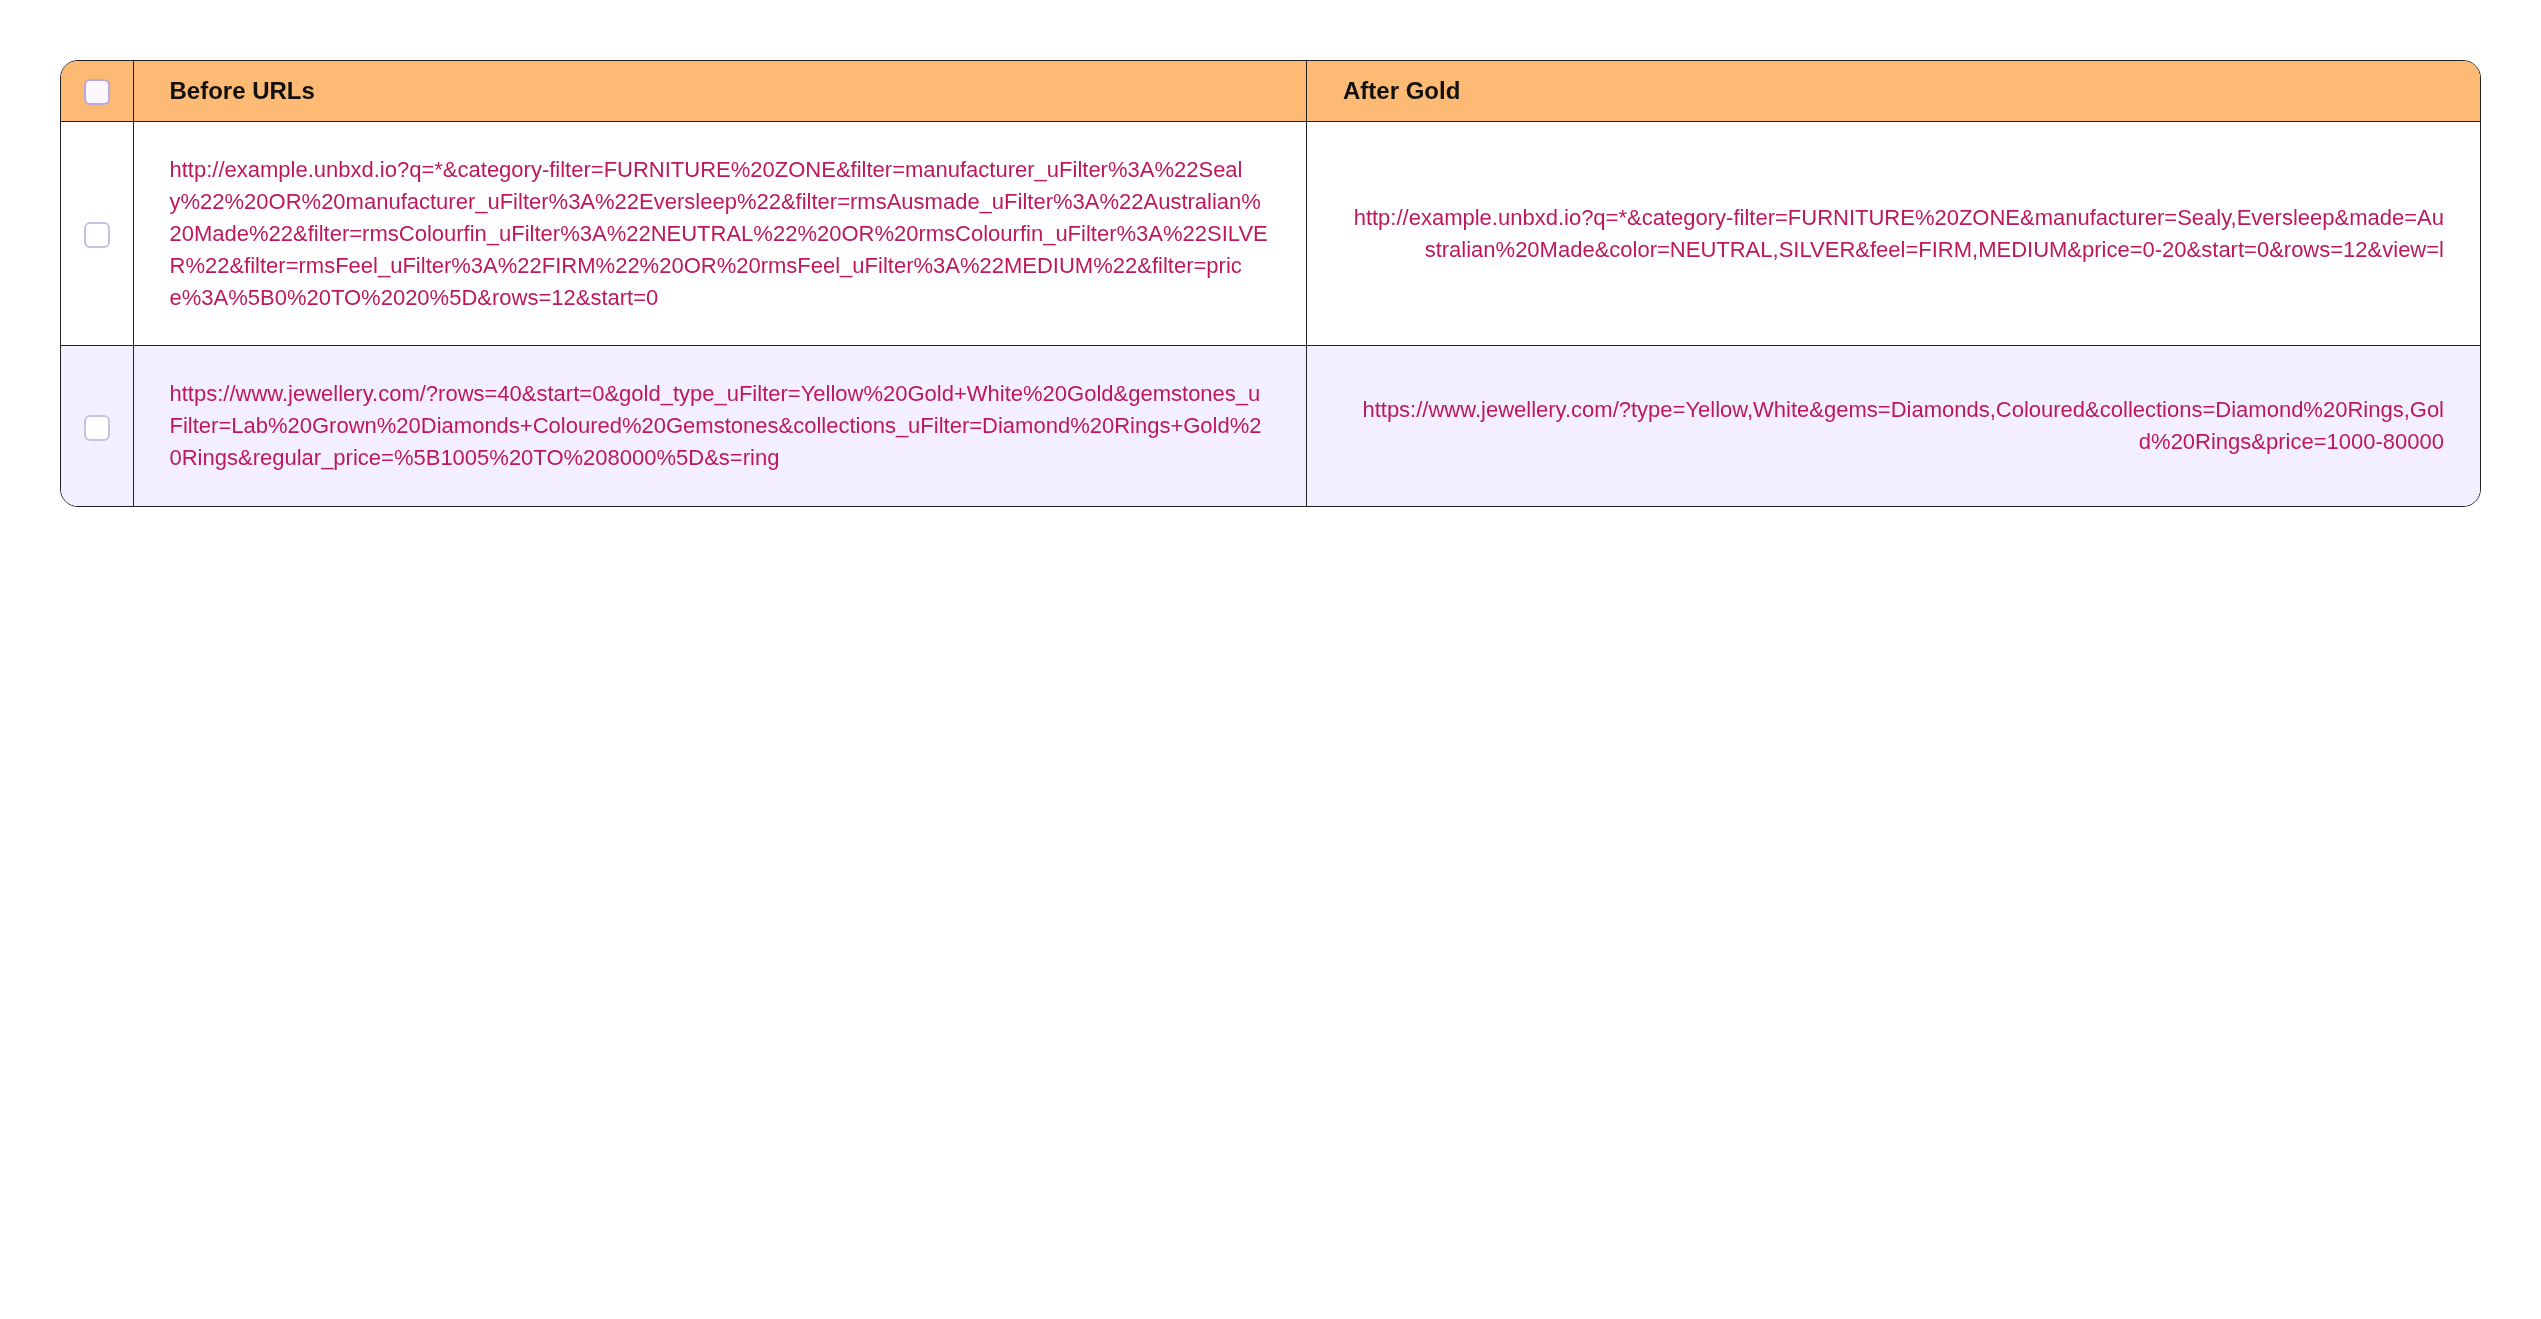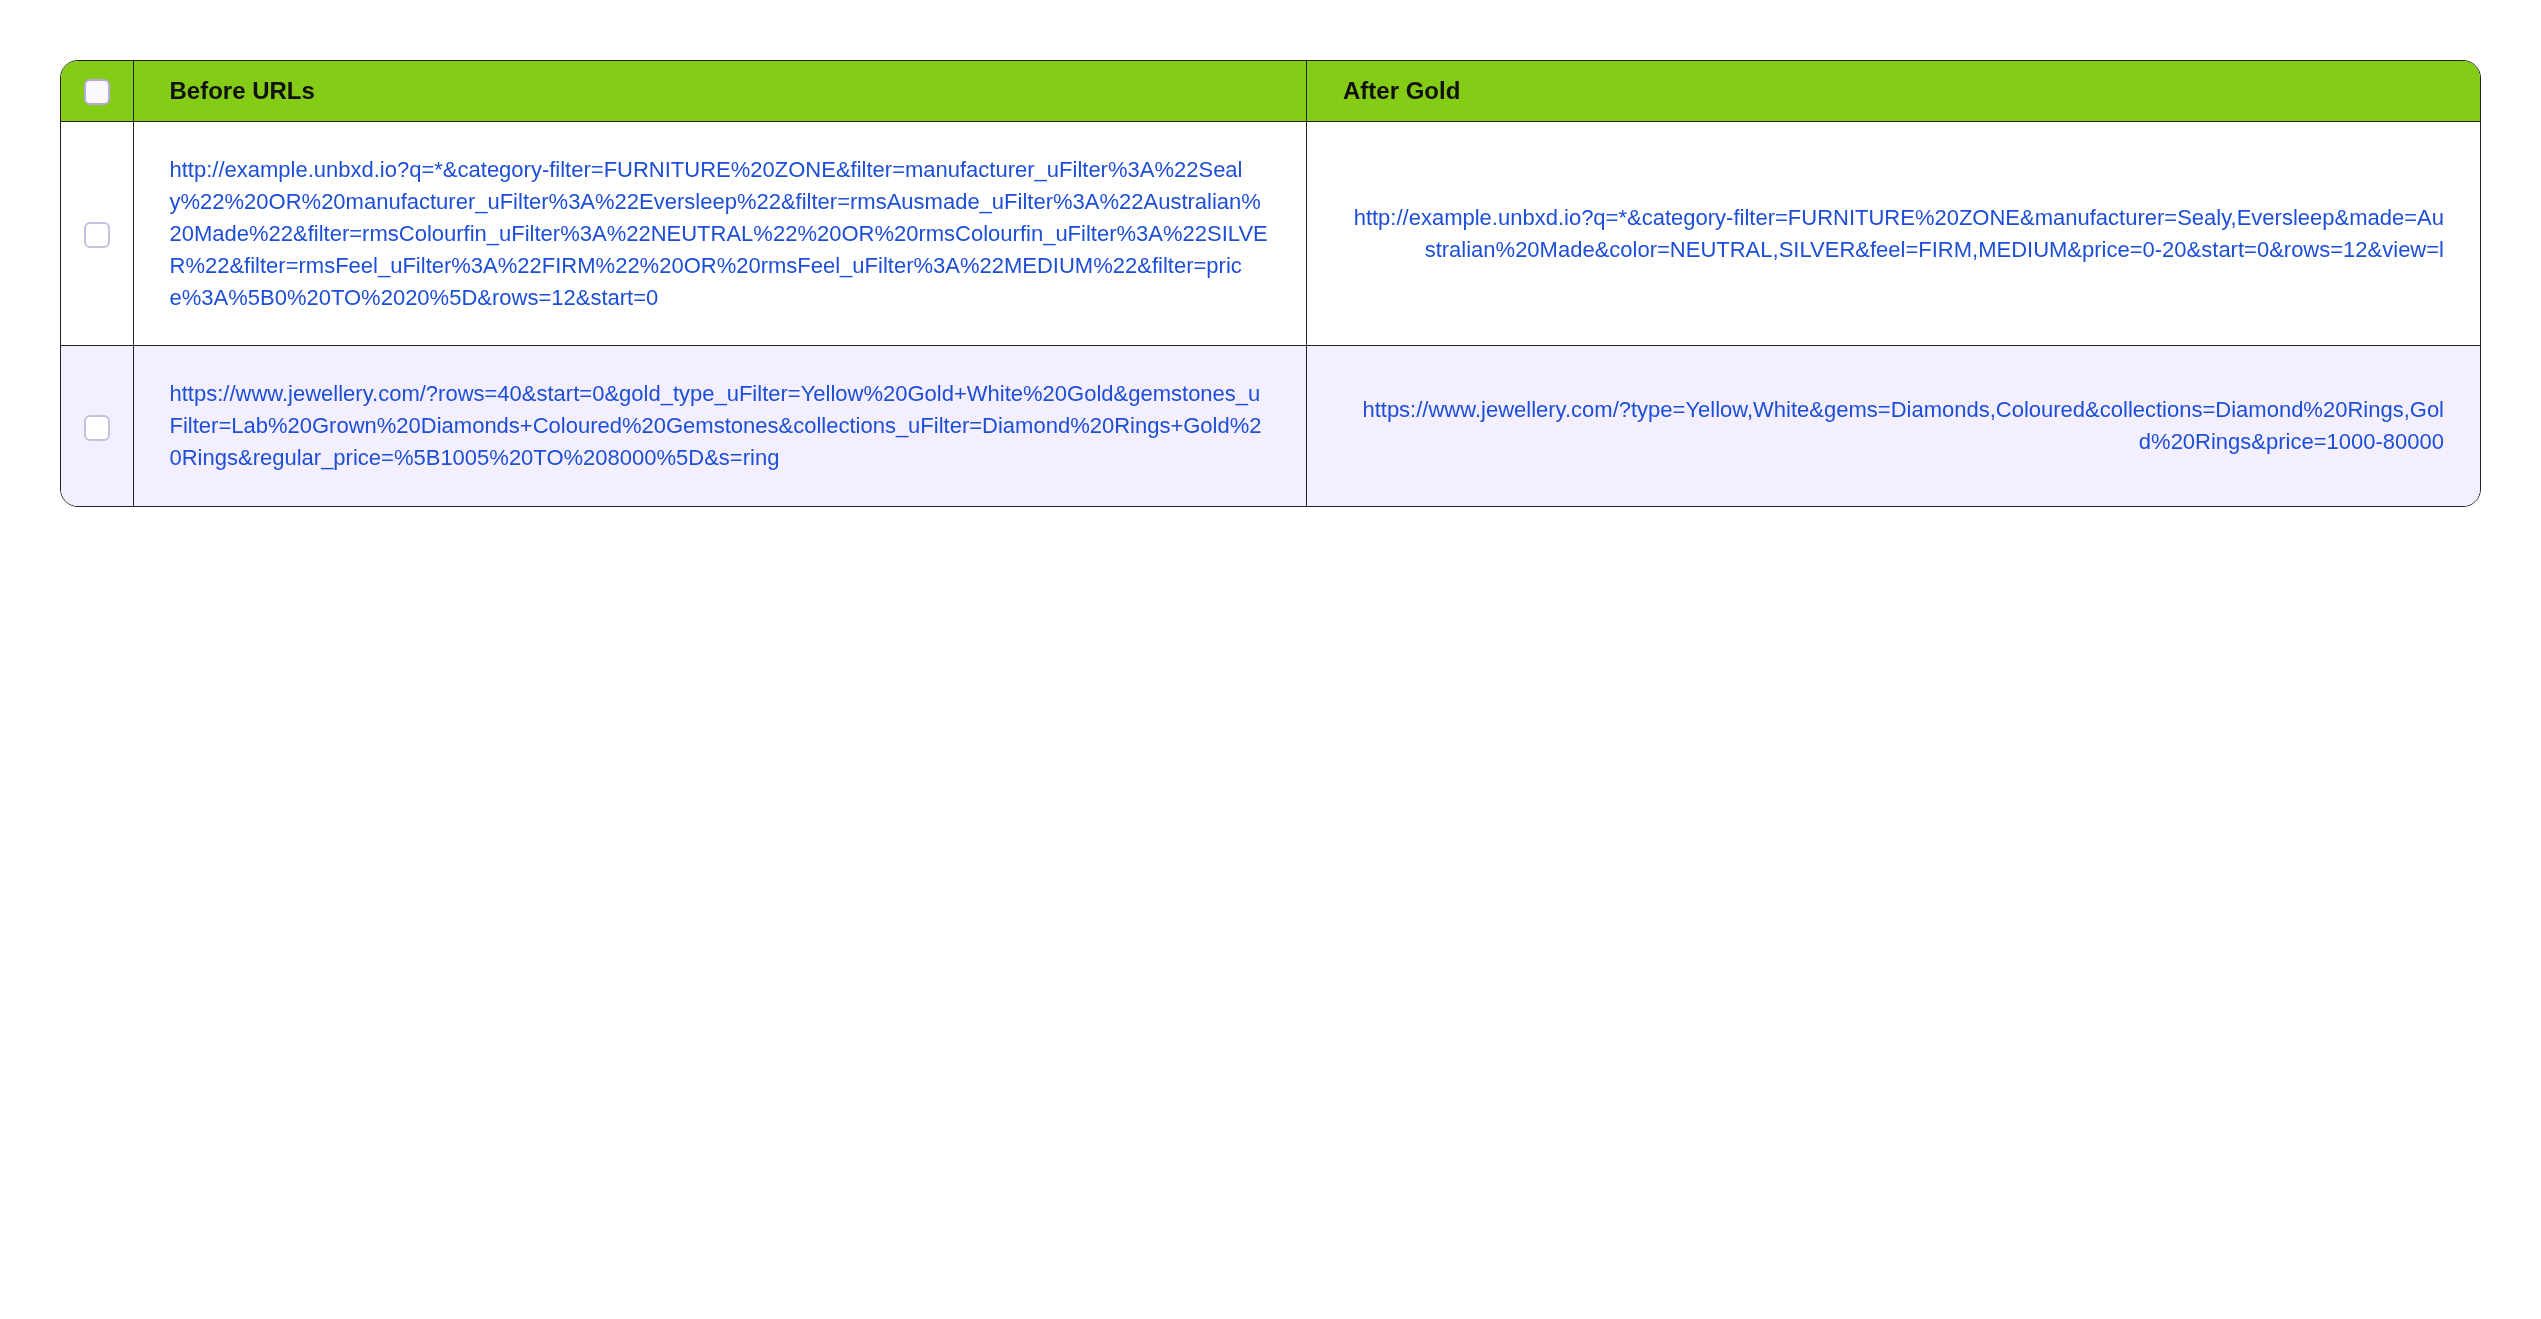--- a/index.html
+++ b/index.html
@@ -16,42 +16,42 @@
   }
   table {
     width: 100%;
     border-collapse: collapse;
     table-layout: fixed;
   }
   col.checkbox-col { width: 72px; }
   col.before-col { width: calc((100% - 72px) * 0.47); }
   col.after-col { width: calc((100% - 72px) * 0.53); }
   thead th {
-    background: #84cc16;
+    background: #fdba74;
     text-align: left;
     font-weight: 700;
     font-size: 24px;
     color: #111;
     padding: 16px 36px;
     border-right: 1px solid #222;
     border-bottom: 1px solid #222;
   }
   thead th:last-child { border-right: none; }
   thead th.checkbox-cell {
     padding: 12px;
     text-align: center;
   }
   tbody td {
     padding: 32px 36px;
     vertical-align: middle;
     border-right: 1px solid #222;
     border-top: 1px solid #222;
     font-size: 22px;
     line-height: 1.45;
-    color: #1d4ed8;
+    color: #be185d;
     word-break: break-all;
     overflow-wrap: break-word;
     font-weight: 500;
   }
   tbody tr:first-child td { border-top: none; }
   tbody td:last-child { border-right: none; text-align: right; }
   tbody td.checkbox-cell {
     padding: 12px;
     text-align: center;
     vertical-align: middle;

